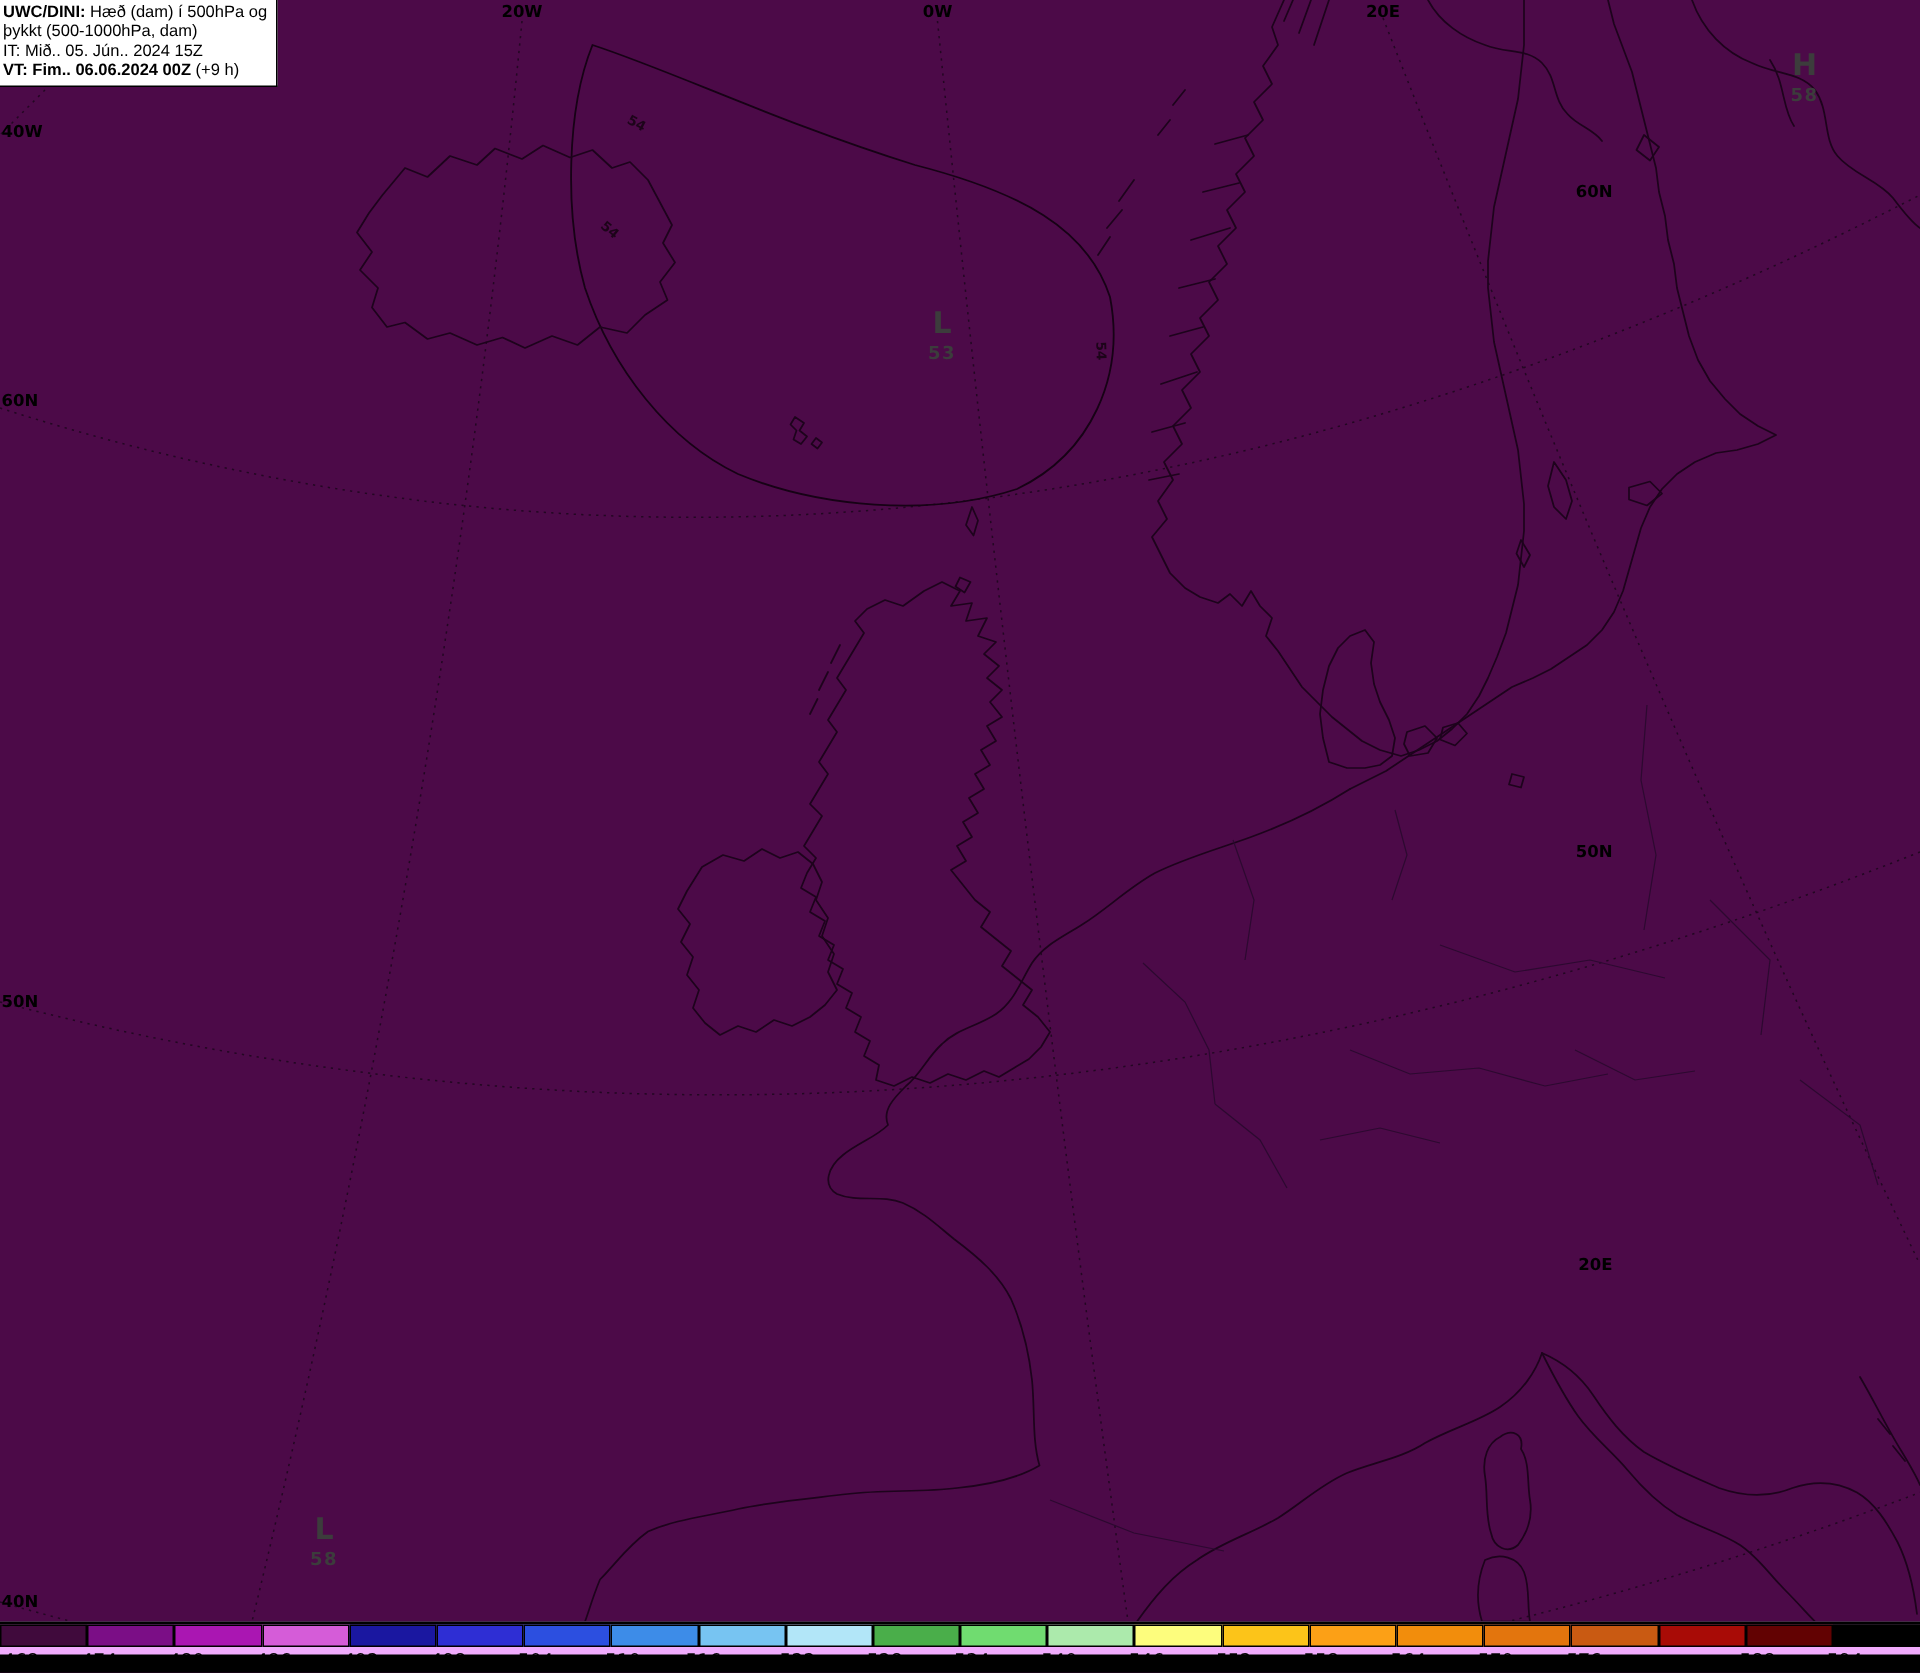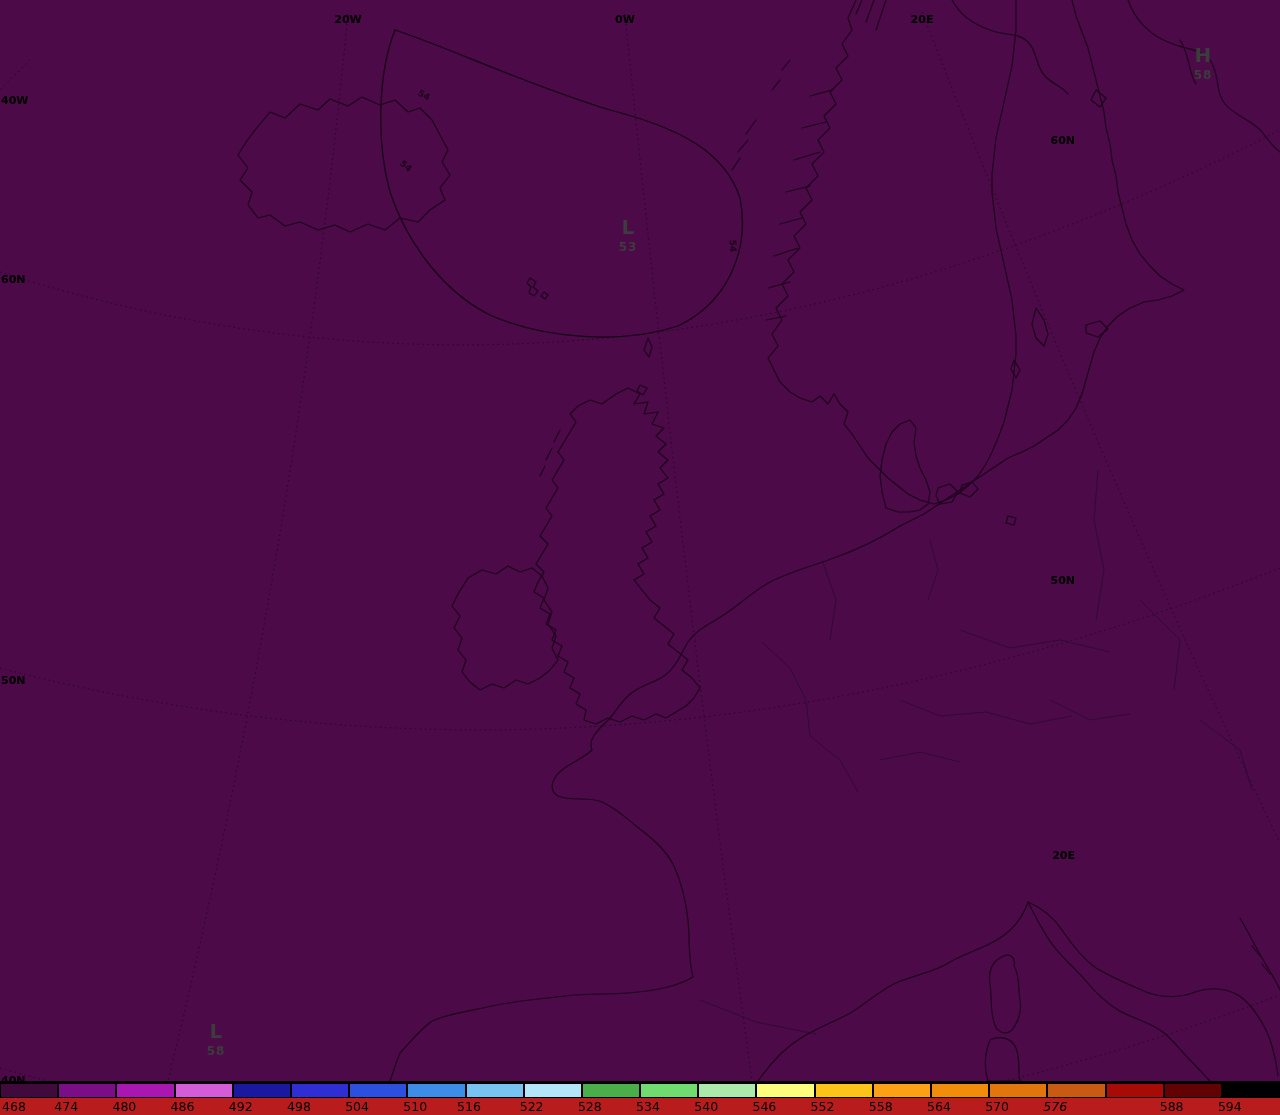--- a/index.html
+++ b/index.html
@@ -1,31 +1,31 @@
 <!DOCTYPE html>
 <html><head>
 <meta charset="utf-8">
 <style>
   html,body{margin:0;padding:0;background:#000;}
   .screen{position:relative;width:1280px;height:1115px;overflow:hidden;font-family:"DejaVu Sans",sans-serif;}
   .map{position:absolute;left:0;top:0;width:1280px;height:1081px;background:#4c0a48;overflow:hidden;}
   .map svg{position:absolute;left:0;top:0;}
-  #map-labels{position:absolute;left:0;top:12px;width:1076px;height:1081px;pointer-events:none;}
+  #map-labels{position:absolute;left:0;top:0;width:1076px;height:1081px;pointer-events:none;}
   .edge-label{position:absolute;font:bold 11px "DejaVu Sans",sans-serif;color:#000;white-space:nowrap;}
   .edge-label.top{top:1px;transform:translateX(-50%);}
   .edge-label.left{left:1px;transform:translateY(-50%);}
   .edge-label.right{right:1px;transform:translateY(-50%);}
   .pc{position:absolute;transform:translateX(-50%);text-align:center;color:#3c3c3c;}
   .pc-letter{font:bold 20px "DejaVu Sans",sans-serif;line-height:20px;}
   .pc-value{font:bold 12px "DejaVu Sans",sans-serif;line-height:13px;margin-top:4px;letter-spacing:1px;}
   .cl{position:absolute;font:bold 9px "DejaVu Sans",sans-serif;color:#1c0419;white-space:nowrap;}
   .title-box{position:absolute;left:0;top:0;background:#ffffff;border-right:1px solid #000;border-bottom:1px solid #000;
     padding:2px 6px 3px 2px;font:11px "Liberation Sans",sans-serif;color:#000;line-height:13px;white-space:nowrap;z-index:5;}
   .title-box b{font-weight:bold;}
-  .colorbar{position:absolute;left:0;top:1081px;width:1280px;height:34px;background:#b91c1c;border-top:2px solid #000;box-sizing:border-box;}
+  .colorbar{position:absolute;left:0;top:1081px;width:1280px;height:22px;background:#f0abfc;border-top:2px solid #000;box-sizing:border-box;}
   #cb-swatches{display:flex;width:1280px;height:17px;}
   .swatch{flex:1 1 auto;height:15px;border:1px solid #000;box-sizing:border-box;}
   #cb-labels{position:relative;width:1280px;height:15px;}
   .cb-label{position:absolute;top:-1px;font:12.5px "DejaVu Sans",sans-serif;color:#000;}
 </style>
 </head>
 <body>
 
 <div class="screen">
   <div class="map">
@@ -118,20 +118,26 @@
         </div>
         <div class="pc" style="left: 216px; top: 1009px;">
           <div class="pc-letter">L</div>
           <div class="pc-value">58</div>
         </div>
         <div class="cl" style="left: 424px; top: 83px; transform: translate(-50%, -50%) rotate(28deg);">54</div>
         <div class="cl" style="left: 406px; top: 154px; transform: translate(-50%, -50%) rotate(40deg);">54</div>
         <div class="cl" style="left: 733px; top: 234px; transform: translate(-50%, -50%) rotate(88deg);">54</div>
       </div>
 
+    <div class="title-box">
+      <div><b>UWC/DINI:</b><span> Hæð (dam) í 500hPa og</span></div>
+      <div><span>þykkt (500-1000hPa, dam)</span></div>
+      <div><span>IT: Mið.. 05. Jún.. 2024 15Z</span></div>
+      <div><b>VT: Fim.. 06.06.2024 00Z</b><span> (+9 h)</span></div>
+    </div>
   </div>
 
   <div class="colorbar">
     <div id="cb-swatches">
         <div class="swatch" style="background: rgb(64, 10, 60);"></div>
         <div class="swatch" style="background: rgb(123, 14, 134);"></div>
         <div class="swatch" style="background: rgb(170, 22, 178);"></div>
         <div class="swatch" style="background: rgb(213, 92, 216);"></div>
         <div class="swatch" style="background: rgb(26, 23, 160);"></div>
         <div class="swatch" style="background: rgb(46, 46, 212);"></div>

